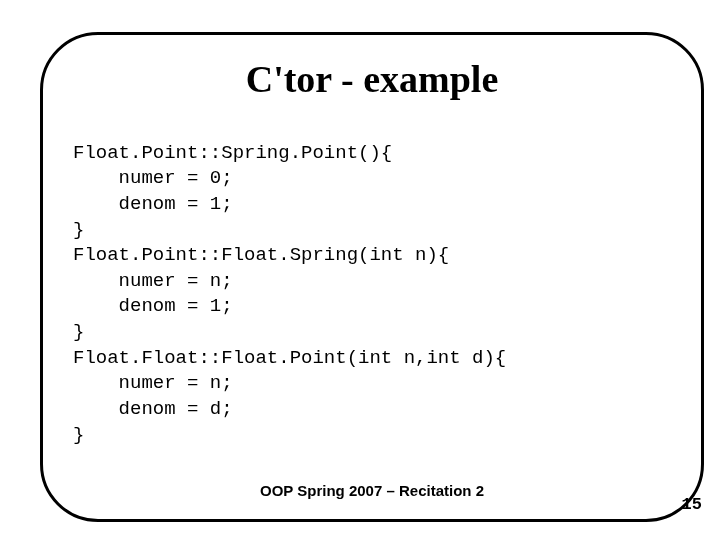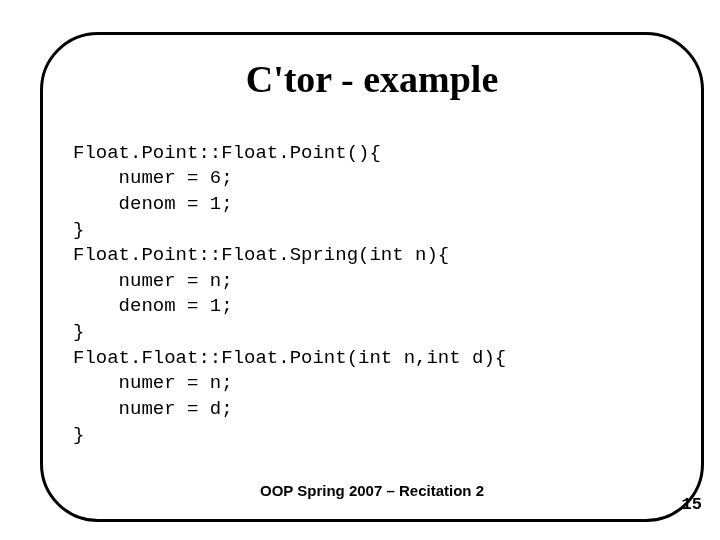--- a/index.html
+++ b/index.html
@@ -46,29 +46,29 @@
     font-weight: bold;
     font-size: 17px;
   }
 </style>
 </head>
 <body>
 
 <div class="slide-frame">
   <h1 class="title">C'tor - example</h1>
   <div class="code">
-<span>Float.Point::Float.Point(){</span>
-<span>    numer = 6;</span>
+<span>Float.Point::Spring.Point(){</span>
+<span>    numer = 0;</span>
 <span>    denom = 1;</span>
 <span>}</span>
 <span>Float.Point::Float.Spring(int n){</span>
 <span>    numer = n;</span>
 <span>    denom = 1;</span>
 <span>}</span>
 <span>Float.Float::Float.Point(int n,int d){</span>
 <span>    numer = n;</span>
-<span>    numer = d;</span>
+<span>    denom = d;</span>
 <span>}</span>
 </div>
   <div class="footer">OOP Spring 2007 – Recitation 2</div>
 </div>
 
 <div class="page-number">15</div>
 
 </body></html>

